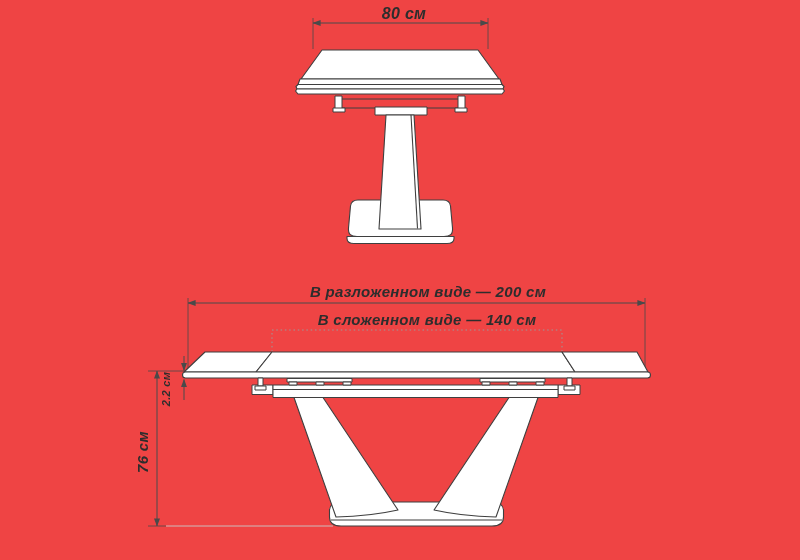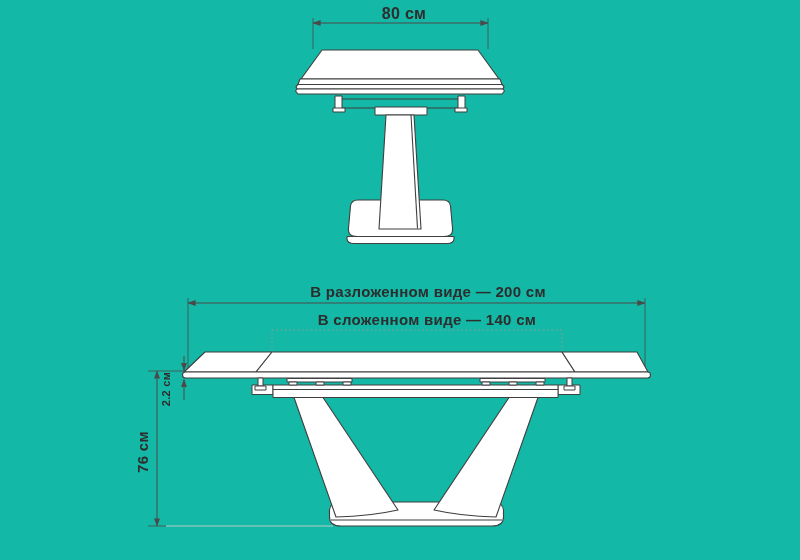--- a/index.html
+++ b/index.html
@@ -1,21 +1,22 @@
 <!DOCTYPE html>
 <html><head>
 <meta charset="utf-8">
 <style>
   html,body{margin:0;padding:0;background:#ffffff;}
   .stage{
     position:relative;
     width:800px;height:560px;
-    background:#14b8a6;
+    background:#ef4444;
     overflow:hidden;
     font-family:"Liberation Sans","DejaVu Sans",sans-serif;
+    font-style:italic;
   }
   svg{display:block;}
   text{
     fill:#2d2d2d;
     font-family:"Liberation Sans","DejaVu Sans",sans-serif;
     font-weight:600;
     letter-spacing:.3px;
   }
   .dim-label-lg{font-size:15px;}
   .dim-label-w{font-size:16px;}

